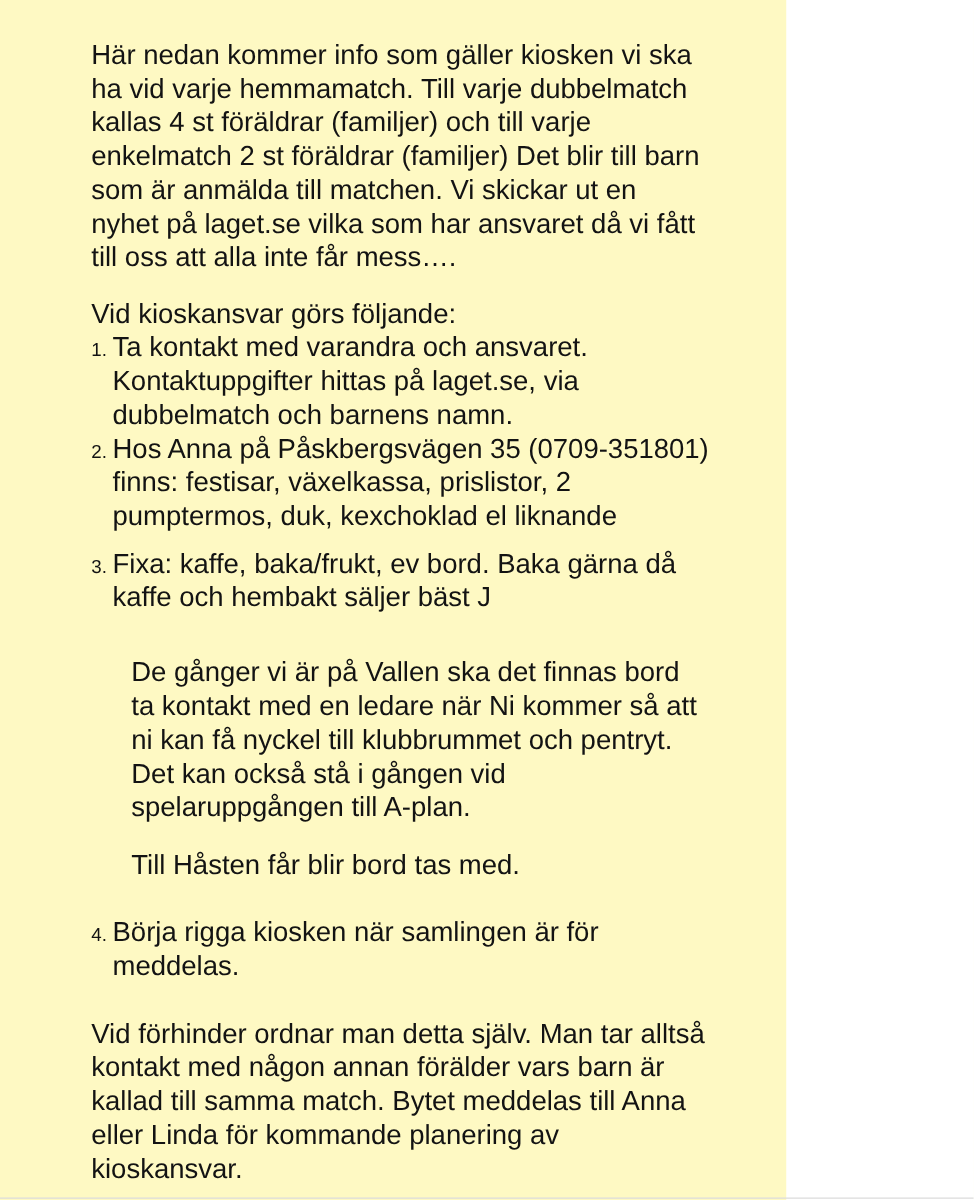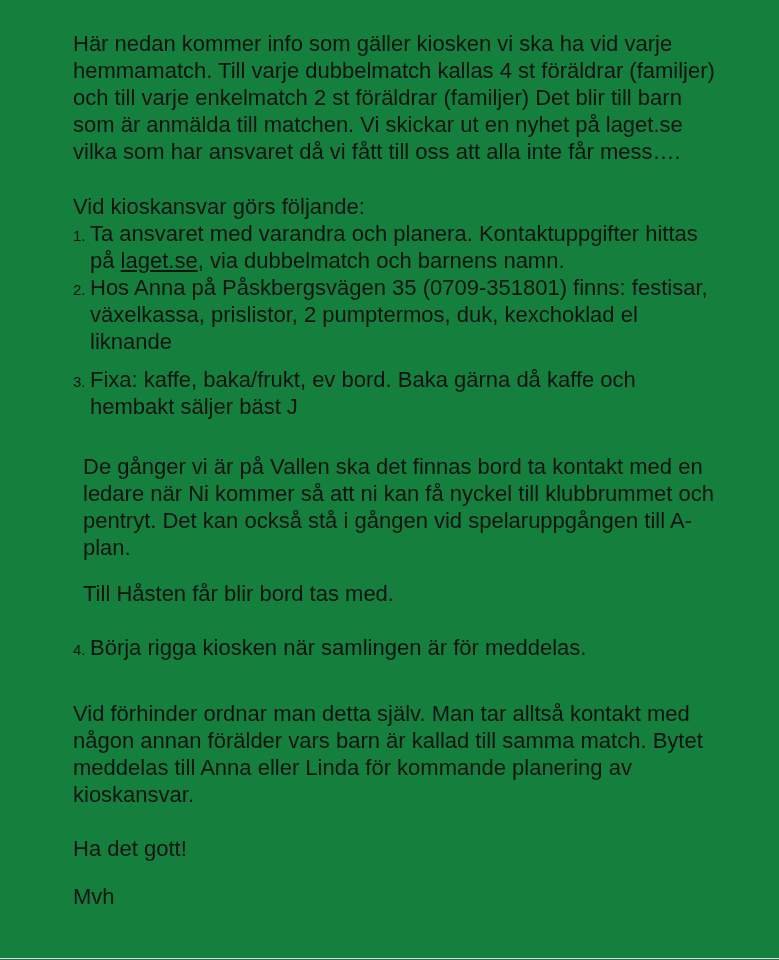--- a/index.html
+++ b/index.html
@@ -5,50 +5,49 @@
   * { margin: 0; padding: 0; box-sizing: border-box; }
   html, body { background: #ffffff; }
   body {
     width: 779px;
     height: 960px;
     overflow: hidden;
     font-family: "Liberation Sans", "DejaVu Sans", sans-serif;
   }
   .page {
     position: relative;
-    width: 779px;
+    width: 629px;
     height: 960px;
-    background: #15803d;
+    background: #fef9c3;
     color: #131313;
     font-size: 22px;
     line-height: 27px;
     padding: 30px 62px 0 73px;
   }
   .para { margin: 0; }
   .gap-11 { margin-top: 11px; }
-  .gap-18 { margin-top: 28px; }
+  .gap-18 { margin-top: 18px; }
   .gap-19 { margin-top: 19px; }
   .gap-21 { margin-top: 21px; }
-  .gap-22 { margin-top: 37px; }
+  .gap-22 { margin-top: 27px; }
   .gap-27 { margin-top: 27px; }
   .gap-33 { margin-top: 33px; }
-  .indent { margin-left: 10px; }
+  .indent { margin-left: 32px; }
   .li {
     display: flex;
     align-items: baseline;
   }
   .num {
     flex: 0 0 17px;
     font-size: 15px;
     color: #131313;
   }
   .li-body { flex: 1 1 auto; }
   .link {
     color: inherit;
-    text-decoration: underline;
     cursor: pointer;
   }
   .bottom-divider {
     position: absolute;
     left: 0;
     bottom: 1px;
     width: 779px;
     height: 1px;
     background: #dcdcdc;
   }
@@ -57,21 +56,21 @@
 <body>
 
 <div class="page">
 
   <p class="para">Här nedan kommer info som gäller kiosken vi ska ha vid varje hemmamatch. Till varje dubbelmatch kallas 4 st föräldrar (familjer) och till varje enkelmatch 2 st föräldrar (familjer) Det blir till barn som är anmälda till matchen. Vi skickar ut en nyhet på laget.se vilka som har ansvaret då vi fått till oss att alla inte får mess….</p>
 
   <p class="para gap-18">Vid kioskansvar görs följande:</p>
 
   <div class="li">
     <span class="num">1.</span>
-    <span class="li-body"><span>Ta ansvaret med varandra och planera. Kontaktuppgifter hittas på </span><span class="link">laget.se</span><span>, via dubbelmatch och barnens namn.</span></span>
+    <span class="li-body"><span>Ta kontakt med varandra och ansvaret. Kontaktuppgifter hittas på </span><span class="link">laget.se</span><span>, via dubbelmatch och barnens namn.</span></span>
   </div>
 
   <div class="li">
     <span class="num">2.</span>
     <span class="li-body">Hos Anna på Påskbergsvägen 35 (0709-351801) finns: festisar, växelkassa, prislistor, 2 pumptermos, duk, kexchoklad el liknande</span>
   </div>
 
   <div class="li gap-11">
     <span class="num">3.</span>
     <span class="li-body">Fixa: kaffe, baka/frukt, ev bord. Baka gärna då kaffe och hembakt säljer bäst J</span>

